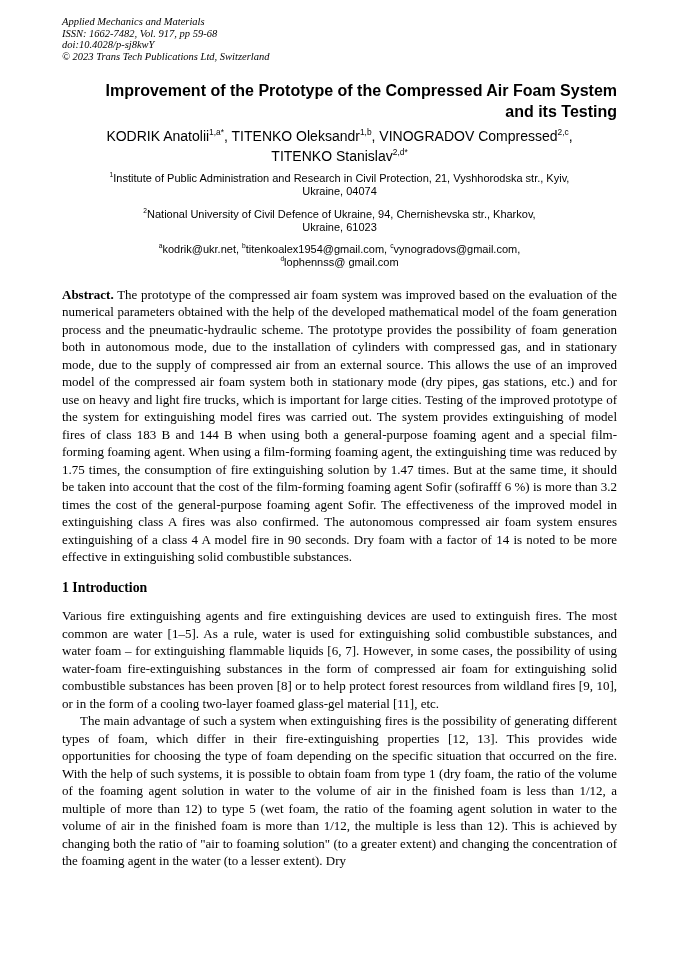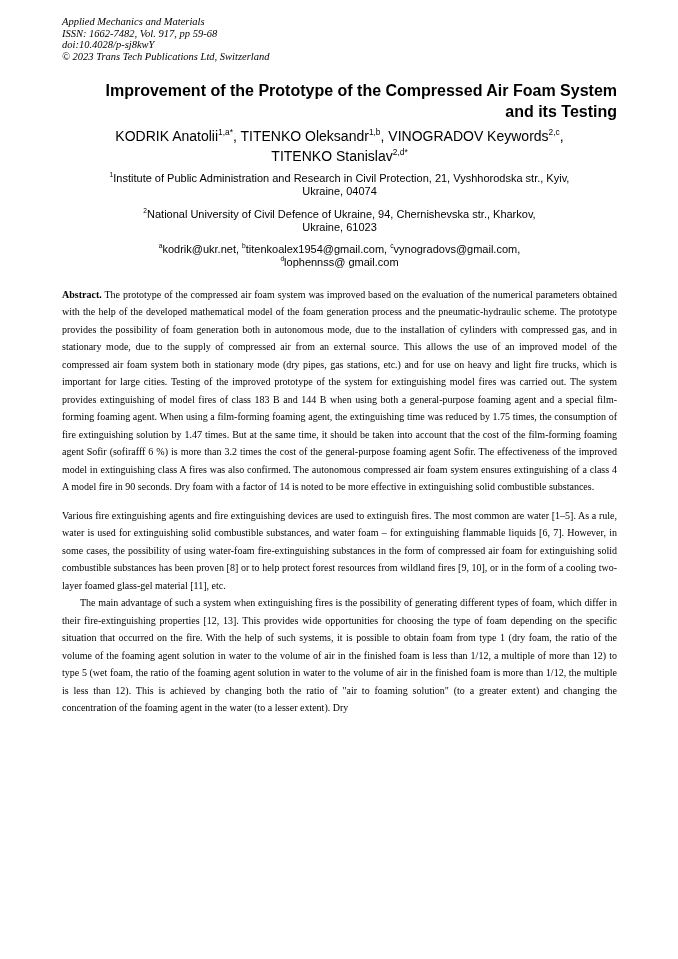--- a/index.html
+++ b/index.html
@@ -70,21 +70,21 @@
     margin: 20px 0 0 0;
     font-family: "Liberation Sans", "DejaVu Sans", sans-serif;
     font-size: 12.5px;
     line-height: 16px;
     text-align: justify;
   }
   
   .body-text {
     margin: 0;
     font-family: "Liberation Serif", "DejaVu Serif", serif;
-    font-size: 10px;
+    font-size: 13px;
     line-height: 17.5px;
     text-align: justify;
   }
   .abstract { margin-top: 16px; }
   .section-heading {
     margin: 13px 0 0 0;
     font-family: "Liberation Serif", "DejaVu Serif", serif;
     font-weight: bold;
     font-size: 13.8px;
     line-height: 17.5px;
@@ -104,36 +104,37 @@
       <div>doi:10.4028/p-sj8kwY</div>
       <div>© 2023 Trans Tech Publications Ltd, Switzerland</div>
     </div>
   </div>
 
   <h1 class="title"><span>Improvement of the Prototype of the Compressed Air Foam System</span><br><span>and its Testing</span></h1>
 
   <div class="authors">
     <span><span>KODRIK Anatolii</span><sup>1,a*</sup><span>,</span></span>
     <span><span>TITENKO Oleksandr</span><sup>1,b</sup><span>,</span></span>
-    <span><span>VINOGRADOV Keywords</span><sup>2,c</sup><span>,</span></span><br>
+    <span><span>VINOGRADOV Compressed</span><sup>2,c</sup><span>,</span></span><br>
     <span><span>TITENKO Stanislav</span><sup>2,d*</sup></span>
   </div>
 
   <div class="affil"><sup>1</sup><span>Institute of Public Administration and Research in Civil Protection, 21, Vyshhorodska str., Kyiv,</span><br><span>Ukraine, 04074</span></div>
 
   <div class="affil affil2"><sup>2</sup><span>National University of Civil Defence of Ukraine, 94, Chernishevska str., Kharkov,</span><br><span>Ukraine, 61023</span></div>
 
   <div class="emails">
     <span><sup>a</sup><span>kodrik@ukr.net,</span></span>
     <span><sup>b</sup><span>titenkoalex1954@gmail.com,</span></span>
     <span><sup>c</sup><span>vynogradovs@gmail.com,</span></span><br>
     <span><sup>d</sup><span>lophennss@ gmail.com</span></span>
   </div>
 
 
   <p class="body-text abstract"><b>Abstract.</b> <span>The prototype of the compressed air foam system was improved based on the evaluation of the numerical parameters obtained with the help of the developed mathematical model of the foam generation process and the pneumatic-hydraulic scheme. The prototype provides the possibility of foam generation both in autonomous mode, due to the installation of cylinders with compressed gas, and in stationary mode, due to the supply of compressed air from an external source. This allows the use of an improved model of the compressed air foam system both in stationary mode (dry pipes, gas stations, etc.) and for use on heavy and light fire trucks, which is important for large cities. Testing of the improved prototype of the system for extinguishing model fires was carried out. The system provides extinguishing of model fires of class 183 B and 144 B when using both a general-purpose foaming agent and a special film-forming foaming agent. When using a film-forming foaming agent, the extinguishing time was reduced by 1.75 times, the consumption of fire extinguishing solution by 1.47 times. But at the same time, it should be taken into account that the cost of the film-forming foaming agent Sofir (sofirafff 6 %) is more than 3.2 times the cost of the general-purpose foaming agent Sofir. The effectiveness of the improved model in extinguishing class A fires was also confirmed. The autonomous compressed air foam system ensures extinguishing of a class 4 A model fire in 90 seconds. Dry foam with a factor of 14 is noted to be more effective in extinguishing solid combustible substances.</span></p>
 
+  <h2 class="section-heading">1 Introduction</h2>
 
   <p class="body-text para1">Various fire extinguishing agents and fire extinguishing devices are used to extinguish fires. The most common are water [1–5]. As a rule, water is used for extinguishing solid combustible substances, and water foam – for extinguishing flammable liquids [6, 7]. However, in some cases, the possibility of using water-foam fire-extinguishing substances in the form of compressed air foam for extinguishing solid combustible substances has been proven [8] or to help protect forest resources from wildland fires [9, 10], or in the form of a cooling two-layer foamed glass-gel material [11], etc.</p>
 
   <p class="body-text indent">The main advantage of such a system when extinguishing fires is the possibility of generating different types of foam, which differ in their fire-extinguishing properties [12, 13]. This provides wide opportunities for choosing the type of foam depending on the specific situation that occurred on the fire. With the help of such systems, it is possible to obtain foam from type 1 (dry foam, the ratio of the volume of the foaming agent solution in water to the volume of air in the finished foam is less than 1/12, a multiple of more than 12) to type 5 (wet foam, the ratio of the foaming agent solution in water to the volume of air in the finished foam is more than 1/12, the multiple is less than 12). This is achieved by changing both the ratio of "air to foaming solution" (to a greater extent) and changing the concentration of the foaming agent in the water (to a lesser extent). Dry</p>
 
 </div>
 
 </body></html>

